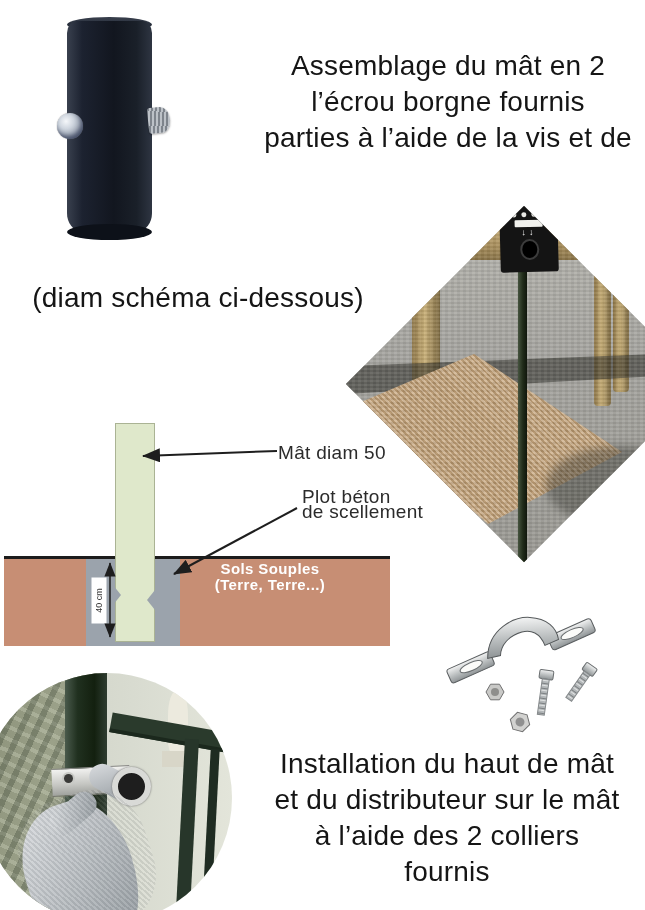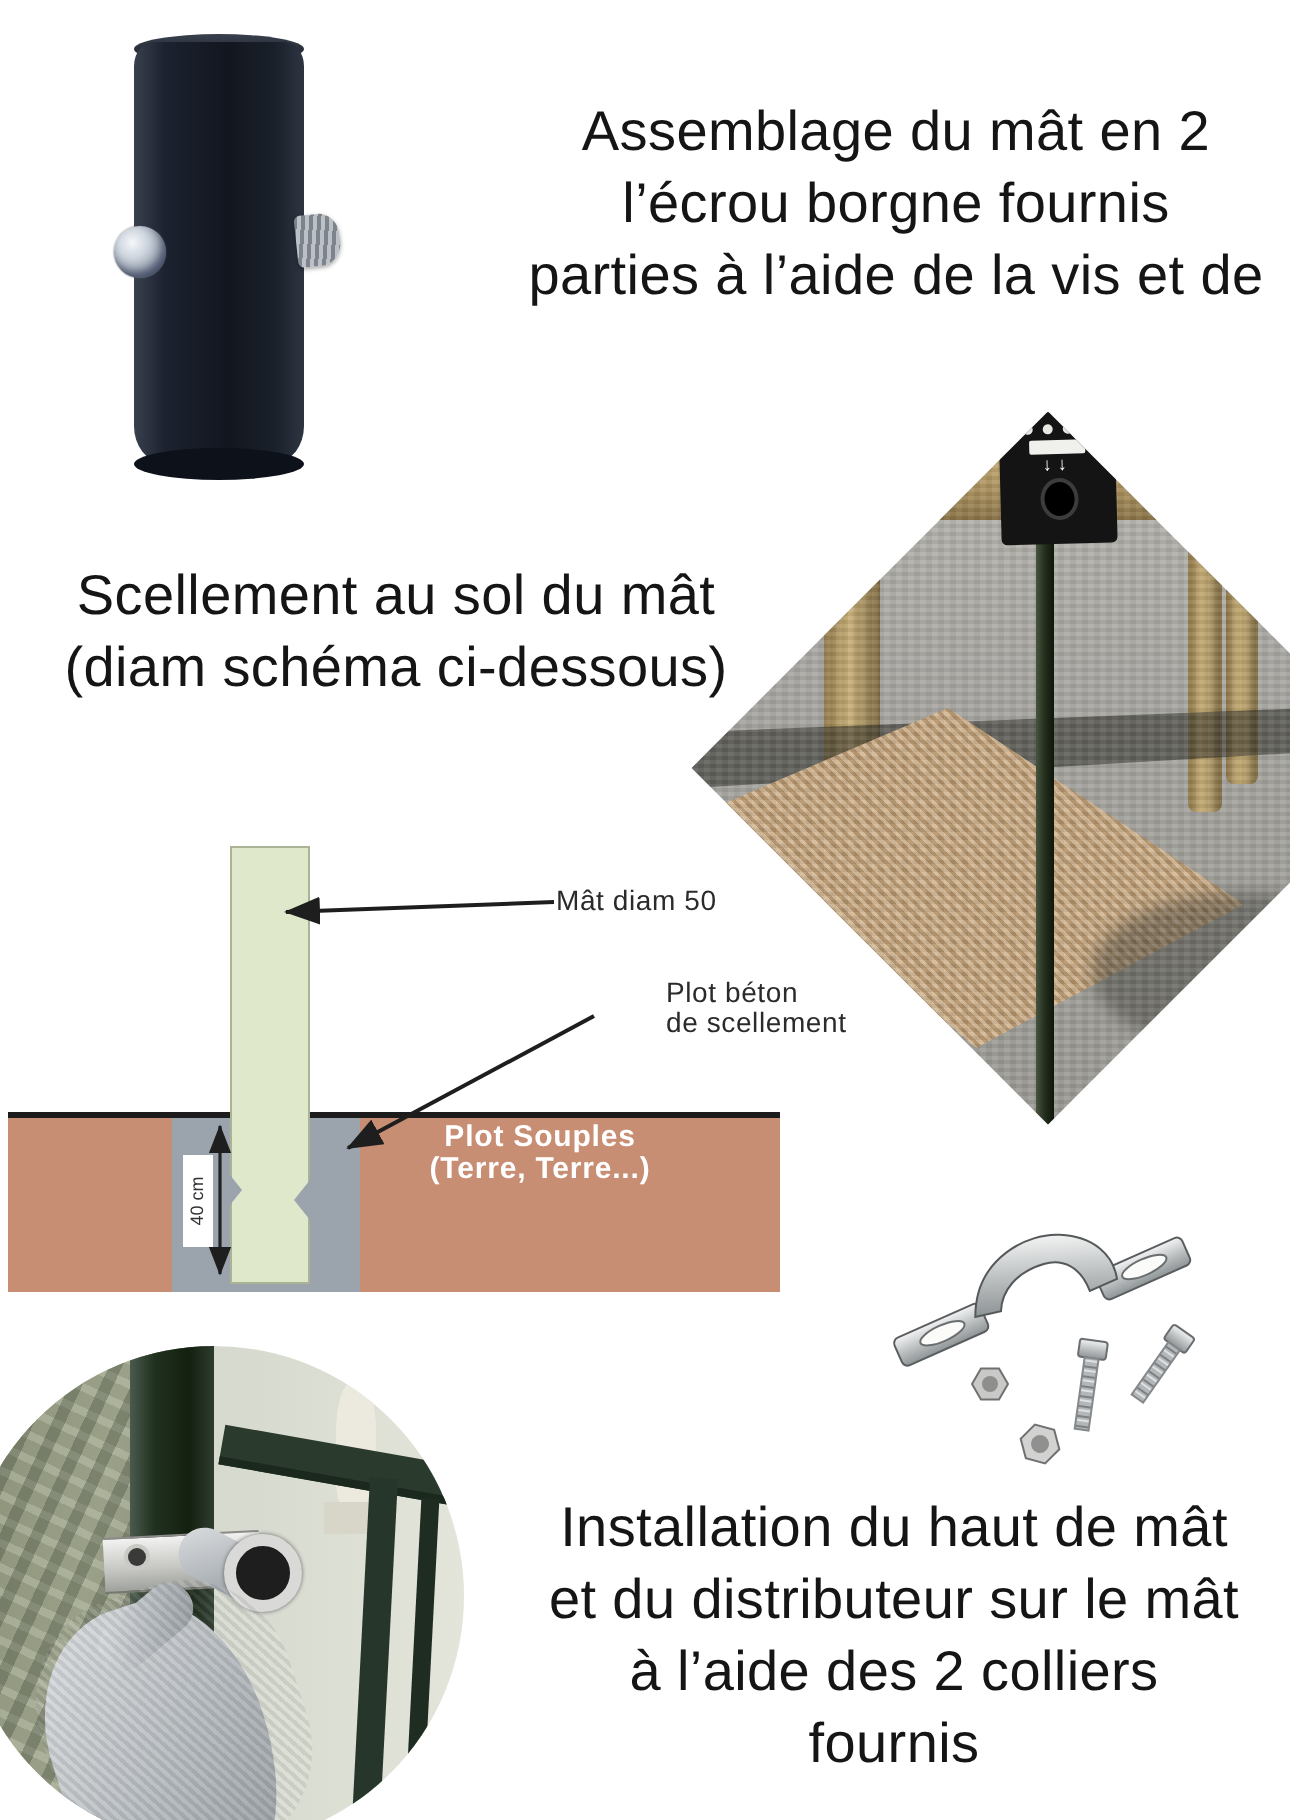--- a/index.html
+++ b/index.html
@@ -65,23 +65,23 @@
   .dm-hole{width:15px;height:17px;border-radius:50%;background:#000;border:2px solid #3c3c3c;margin:2px auto 0;}
 
   
   .dg-mast{left:115px;top:423px;width:38px;height:217px;border:1px solid #aab394;z-index:3;}
   .dg-groundline{left:4px;top:556px;width:386px;height:3px;z-index:2;}
   .dg-soil{left:4px;top:559px;width:386px;height:87px;z-index:1;}
   .dg-concrete{left:86px;top:559px;width:94px;height:87px;z-index:2;}
   .dg-notch{width:0;height:0;z-index:4;}
   .dg-notch.left{left:113px;top:585px;border-top:10px solid transparent;border-bottom:10px solid transparent;border-left:8px solid #9ba3ac;}
   .dg-notch.right{left:147px;top:590px;border-top:10px solid transparent;border-bottom:10px solid transparent;border-right:8px solid #9ba3ac;}
-  .dg-label{position:absolute;font-size:14px;color:#2b2b2b;letter-spacing:.3px;z-index:6;}
+  .dg-label{position:absolute;font-size:19px;color:#2b2b2b;letter-spacing:.3px;z-index:6;}
   #label-mast{left:278px;top:442px;}
-  #label-plot{left:302px;top:489px;line-height:15px;margin-left:31px;}
+  #label-plot{left:302px;top:489px;line-height:15px;}
   #label-soil{left:175px;top:561px;width:190px;text-align:center;color:#ffffff;
     font-weight:bold;font-size:15px;line-height:16px;letter-spacing:.4px;z-index:6;}
   #label-depth{left:76px;top:593px;width:46px;height:15px;background:#ffffff;
     text-align:center;font-size:9px;line-height:15px;color:#333;
     transform:rotate(-90deg);z-index:5;}
   #diagram-lines{left:0;top:400px;width:420px;height:260px;z-index:7;pointer-events:none;}
 
   
   #photo-clamp{left:438px;top:592px;width:170px;height:160px;}
 
@@ -132,21 +132,20 @@
     <div class="cyl-stub"></div>
   </div>
 
   <div id="heading-assembly" class="heading">
     <div>Assemblage du mât en 2</div>
     <div>l’écrou borgne fournis</div>
     <div>parties à l’aide de la vis et de</div>
   </div>
 
   <div id="heading-sealing" class="heading">
-    <div>Scellement au sol du mât</div>
     <div>(diam schéma ci-dessous)</div>
   </div>
 
   <div id="photo-diamond" class="abs">
     <div id="diamond-inner">
       <div class="dm-beam"></div>
       <div class="dm-post" style="left:66px;top:60px;width:28px;height:206px;"></div>
       <div class="dm-post" style="left:248px;top:28px;width:17px;height:172px;"></div>
       <div class="dm-post" style="left:267px;top:24px;width:16px;height:162px;"></div>
       <div class="dm-trench"></div>
@@ -176,21 +175,21 @@
     <div class="abs dg-notch left"></div>
     <div class="abs dg-notch right"></div>
 
     <div id="label-depth" class="abs">40 cm</div>
     <div id="label-mast" class="dg-label">Mât diam 50</div>
     <div id="label-plot" class="dg-label">
       <div>Plot béton</div>
       <div>de scellement</div>
     </div>
     <div id="label-soil" class="abs">
-      <div>Plot Souples</div>
+      <div>Sols Souples</div>
       <div>(Terre, Terre...)</div>
     </div>
 
     <svg id="diagram-lines" class="abs" viewBox="0 0 420 260">
       <defs>
         <marker id="arr" markerWidth="9" markerHeight="7" refX="8.5" refY="3.5" orient="auto-start-reverse">
           <path d="M0,0 L9,3.5 L0,7 Z" fill="#1e1e1e"></path>
         </marker>
       </defs>
       <line x1="277" y1="51" x2="143" y2="56" stroke="#1e1e1e" stroke-width="2" marker-end="url(#arr)"></line>

